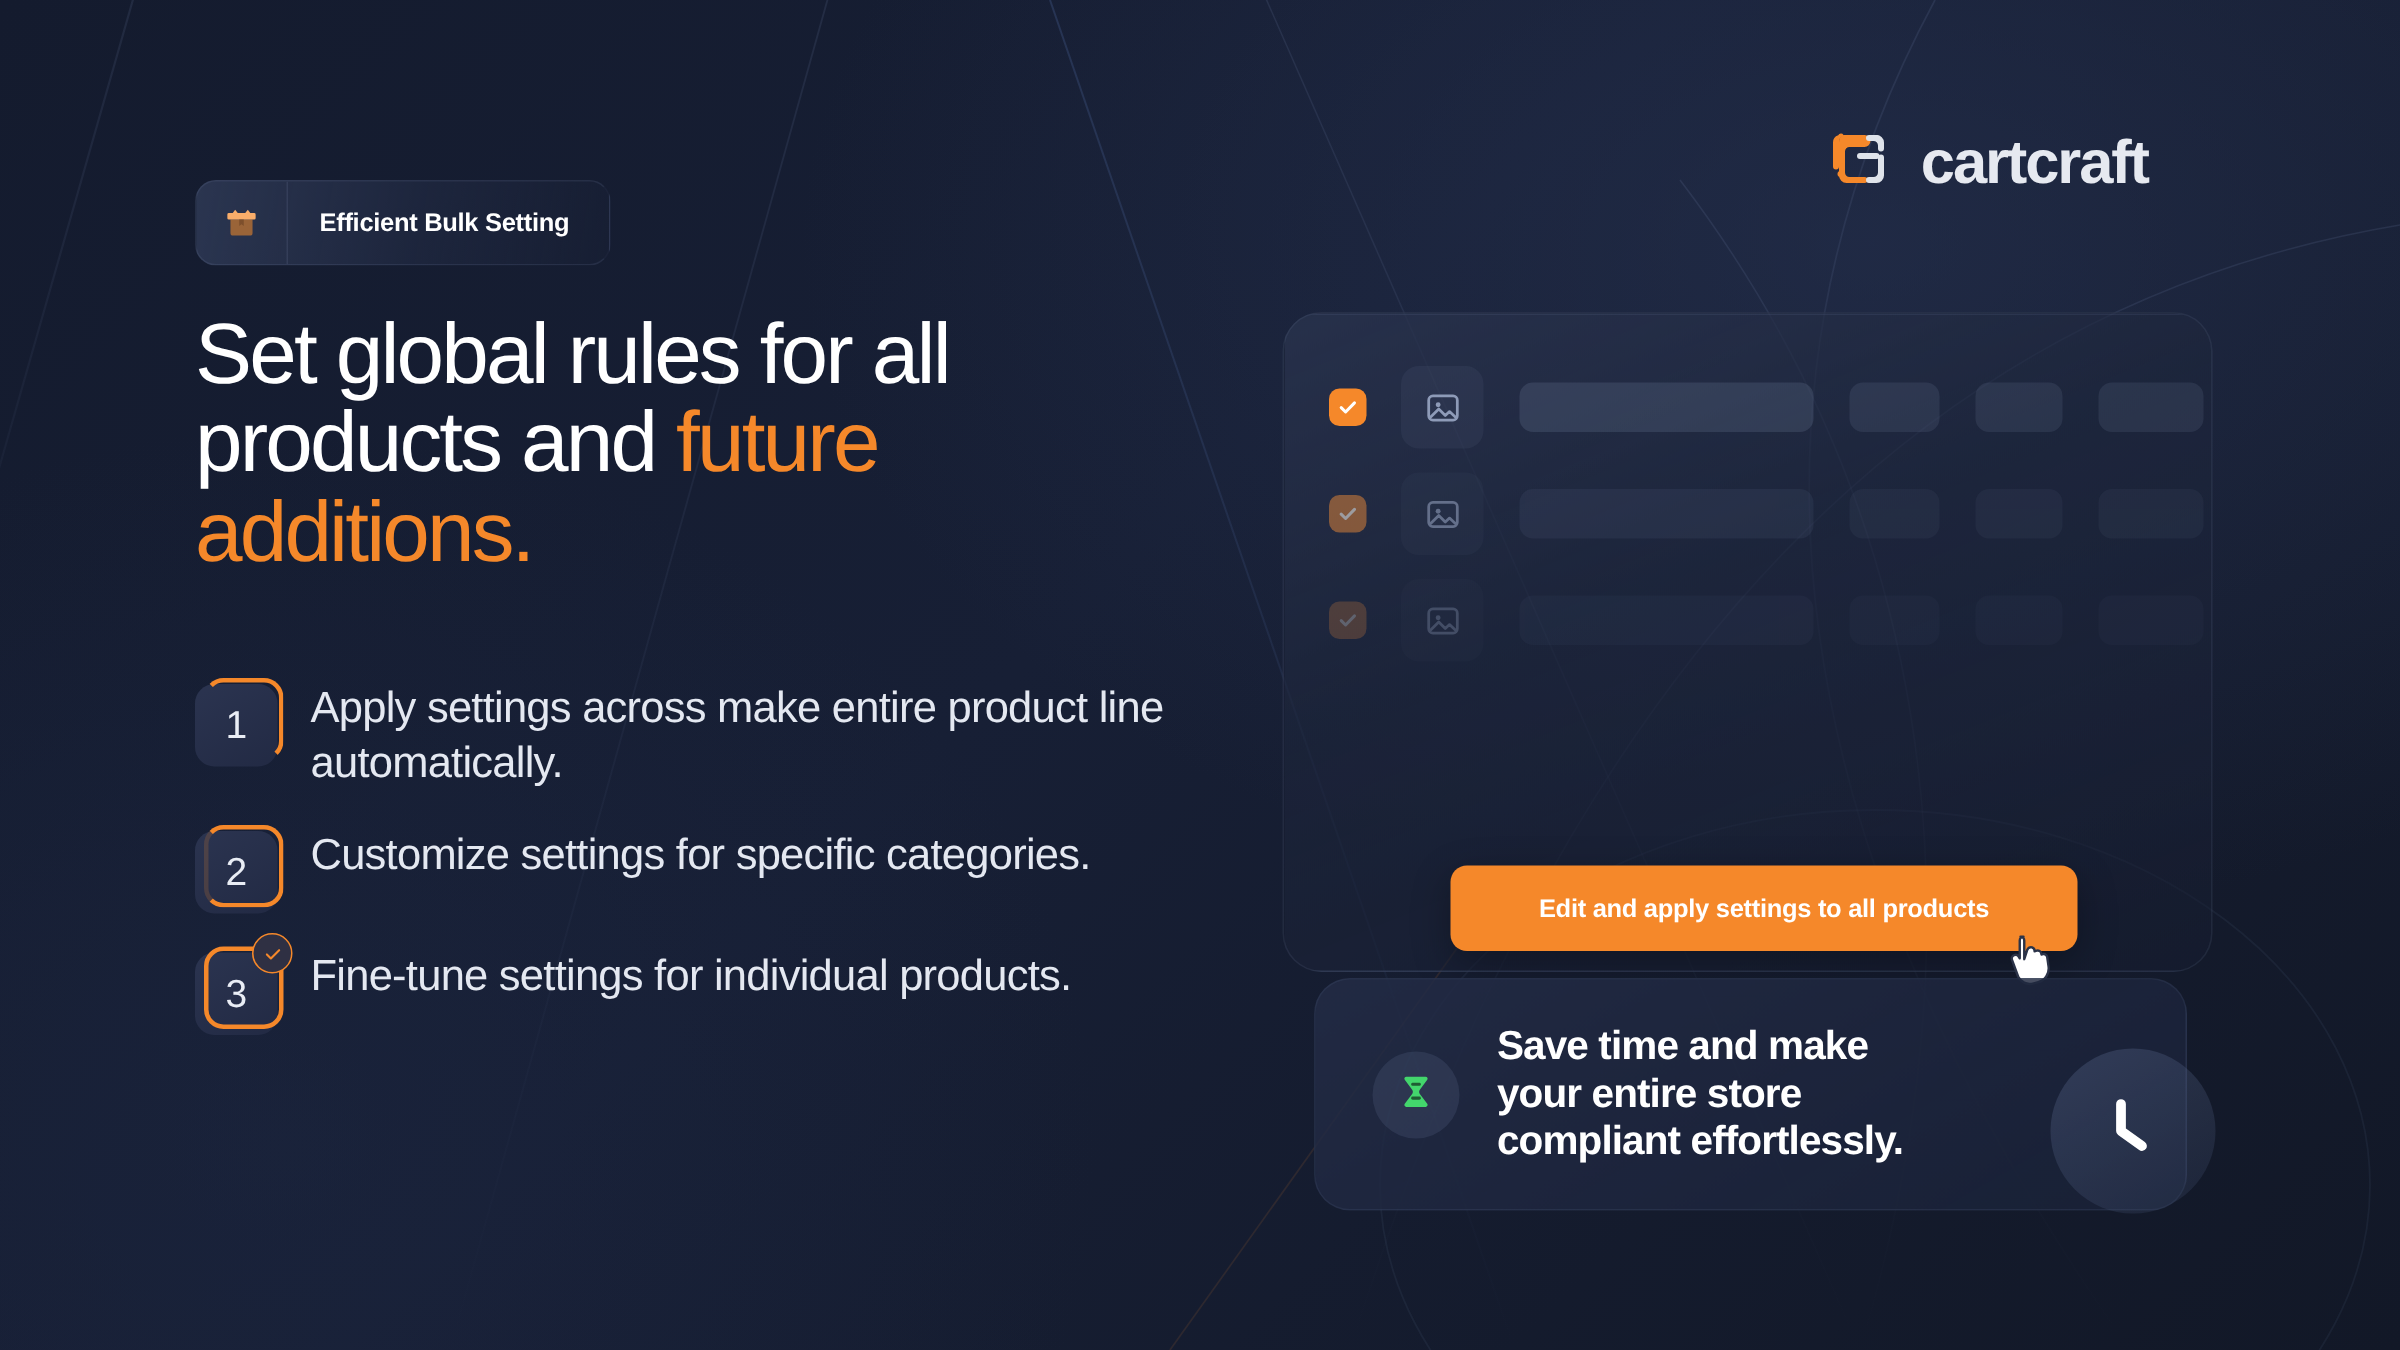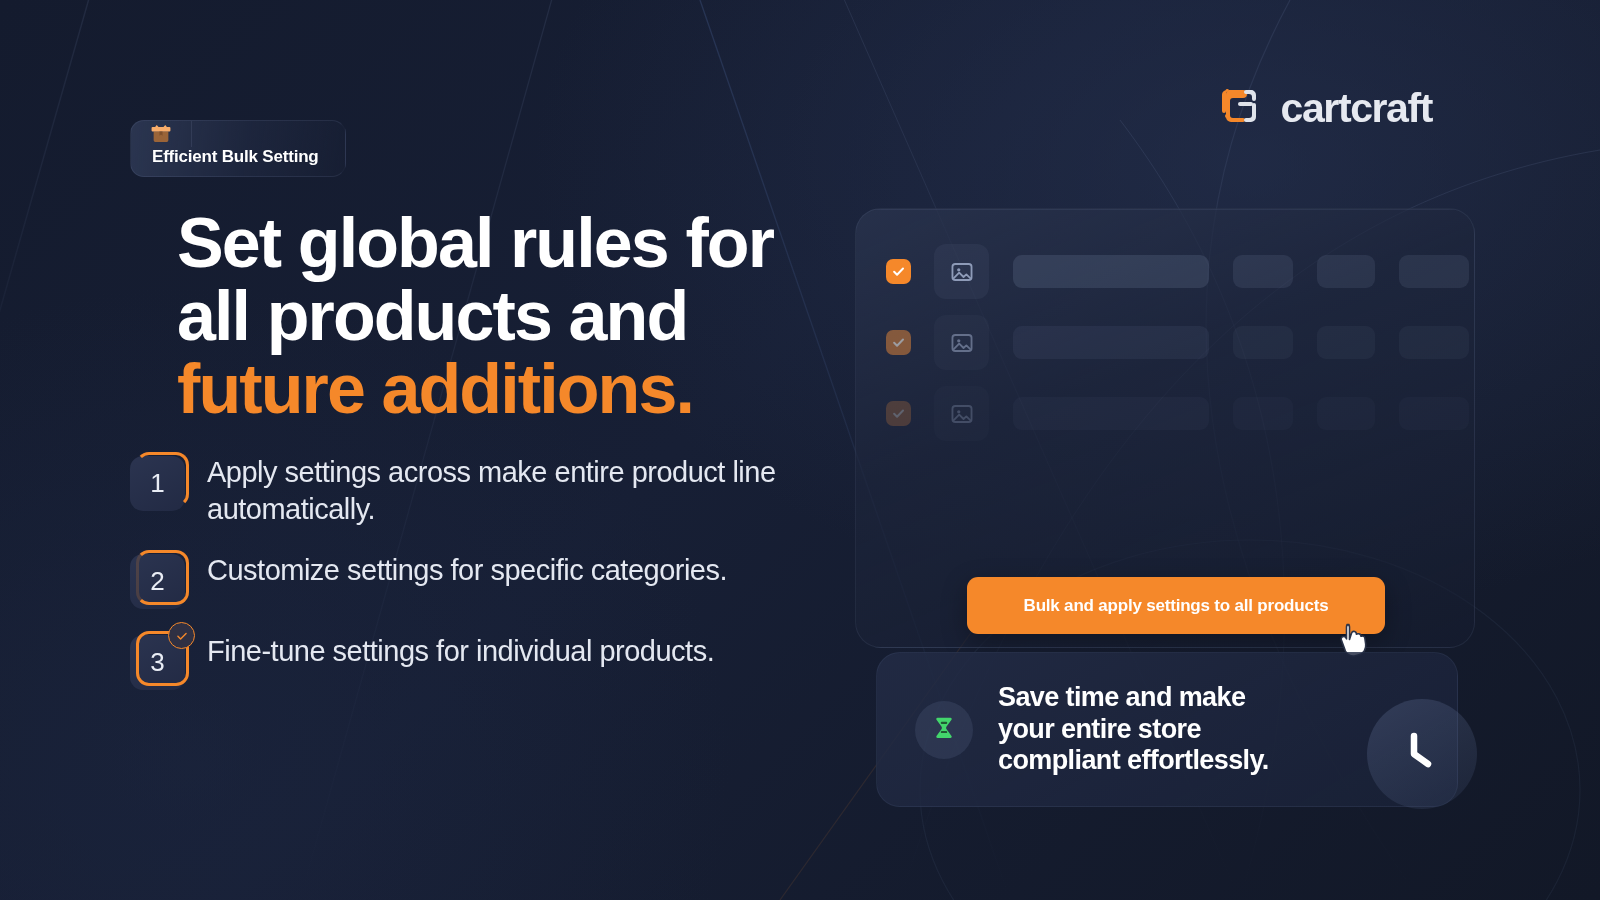--- a/index.html
+++ b/index.html
@@ -23,37 +23,36 @@
   .left { position:absolute; left:130px; top:0; width:700px; }
 
   .badge {
     position:absolute; left:0; top:120px;
     display:flex; align-items:stretch;
     height:57px; border-radius:14px;
     background:linear-gradient(100deg, rgba(47,58,86,0.85) 0%, rgba(34,43,68,0.62) 55%, rgba(28,36,58,0.25) 100%);
     border:1px solid rgba(118,132,168,0.16);
     border-right-color:rgba(118,132,168,0.05);
     overflow:hidden;
-    flex-direction:column;
   }
   .badge-icon {
     width:61px; display:flex; align-items:center; justify-content:center;
     border-right:1px solid rgba(130,145,180,0.16);
   }
   .badge-label {
     display:flex; align-items:center;
     padding:0 26px 0 21px;
     font-size:17px; font-weight:bold; color:#fff; letter-spacing:-0.2px;
     white-space:nowrap;
   }
 
   .headline {
     position:absolute; left:0; top:207px; width:680px;
-    font-size:70px; line-height:1.04; font-weight:bold;
-    color:#ffffff; letter-spacing:-1.9px;margin-left:47px;
+    font-size:57px; line-height:1.04; font-weight:normal;
+    color:#ffffff; letter-spacing:-1.9px;
   }
   .headline .accent { color:#f5882a; }
 
   .steps { position:absolute; left:0; top:452px; width:700px; }
   .step { display:flex; align-items:flex-start; margin-bottom:22px; position:relative; }
   .step-num {
     position:relative; flex:0 0 auto;
     width:55px; height:55px; margin-right:22px; margin-top:4px;
   }
   .step-box {
@@ -305,21 +304,21 @@
         </div>
         <div class="bar bar-w1" style="background:rgba(150,165,200,0.13)"></div>
         <div class="bar bar-w2" style="background:rgba(150,165,200,0.10)"></div>
         <div class="bar bar-w3" style="background:rgba(150,165,200,0.10)"></div>
         <div class="bar bar-w4" style="background:rgba(150,165,200,0.10)"></div>
       </div>
 
     </div>
   </div>
 
-  <div class="cta">Bulk and apply settings to all products</div>
+  <div class="cta">Edit and apply settings to all products</div>
 
   <svg class="cursor" viewBox="0 0 34 40">
     <path d="M9 2.5c1.4 0 2.5 1.1 2.5 2.5v12.5l2-6.2c.5-1.4 1.9-2.1 3.2-1.7 1.1.4 1.8 1.4 1.7 2.6l1.4-.4c1.3-.4 2.7.4 3 1.7l.2.8 1-.2c1.3-.3 2.6.6 2.8 1.9l.9 6.2c.7 4.8-2.2 9.4-6.9 10.6l-3.6.9c-4 1-8.1-1-9.8-4.7L3.4 18.1c-.6-1.3 0-2.9 1.4-3.4 1.1-.4 2.4 0 3 1l.7 1.2V5c0-1.4 1.1-2.5 2.5-2.5z" fill="#ffffff" stroke="#2b3348" stroke-width="1.6" stroke-linejoin="round"></path>
   </svg>
 
   <div class="bottom-card">
     <div class="hg-badge">
       <svg width="26" height="30" viewBox="0 0 24 28">
         <path d="M6 2.6h12c1 0 1.6 1.1 1 1.9l-4.6 6.2c-.6.8-.6 1.8 0 2.6l4.6 6.2c.6.8 0 1.9-1 1.9H6c-1 0-1.6-1.1-1-1.9l4.6-6.2c.6-.8.6-1.8 0-2.6L5 4.5c-.6-.8 0-1.9 1-1.9z" fill="#43d66c"></path>
         <rect x="9" y="6.4" width="6" height="1.9" rx="0.9" fill="#1f5c33"></rect>

